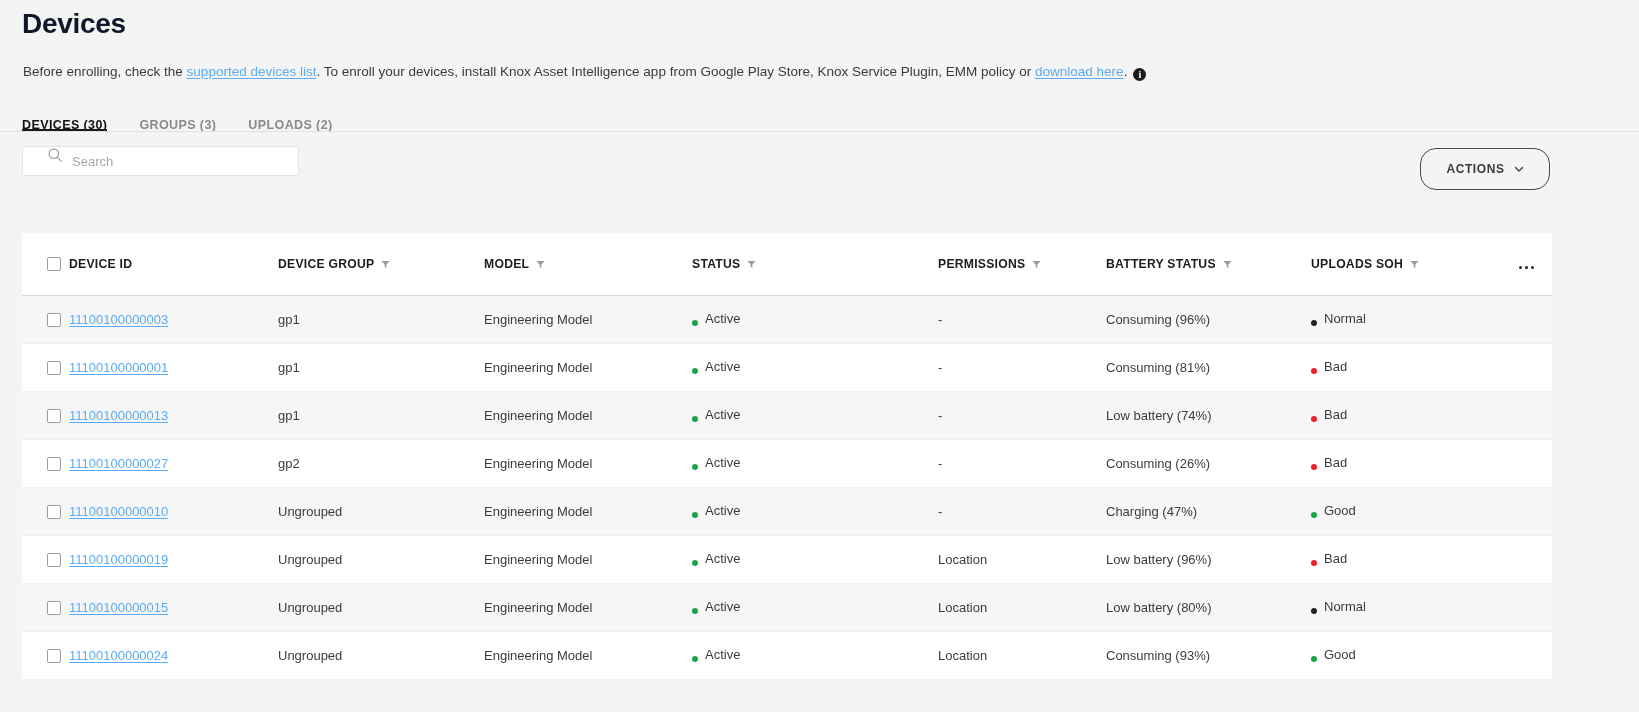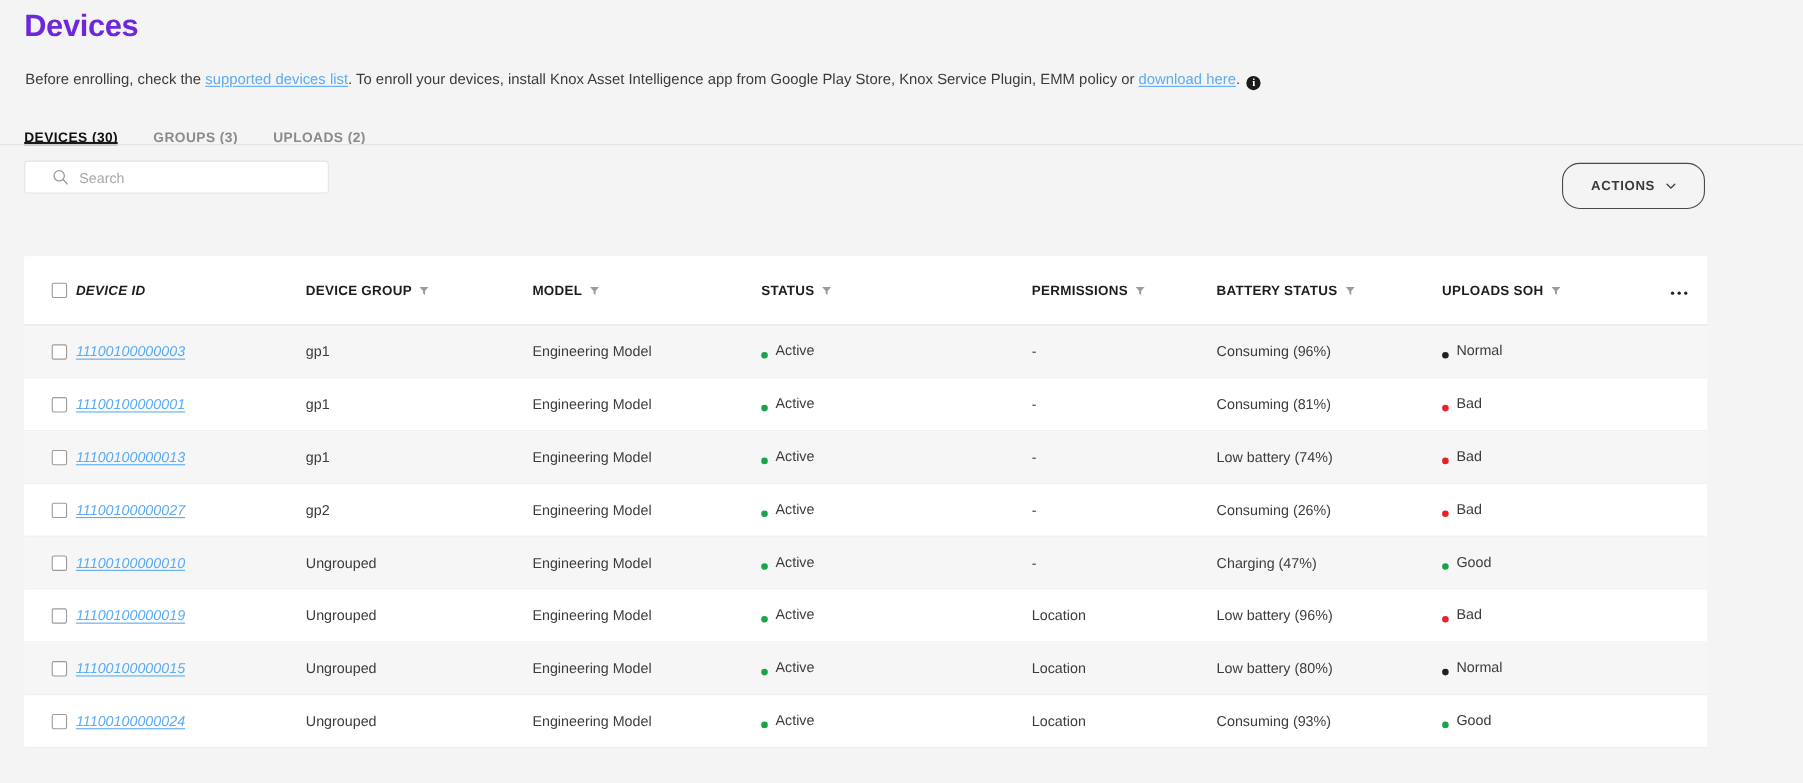--- a/index.html
+++ b/index.html
@@ -13,21 +13,21 @@
   }
   .page { position: relative; width: 1639px; height: 712px; }
 
   
   .page-title {
     position: absolute;
     left: 22px; top: 8px;
     font-size: 28px;
     font-weight: 700;
     letter-spacing: -0.3px;
-    color: #6d28d9;
+    color: #0f172a;
   }
   .subtitle {
     position: absolute;
     left: 23px; top: 63px;
     font-size: 13.5px;
     color: #3b3b3b;
     white-space: nowrap;
     line-height: 18px;
   }
   .subtitle a {
@@ -86,21 +86,20 @@
 
   
   .search-box {
     position: absolute;
     left: 22px; top: 146px;
     width: 277px; height: 30px;
     background: #fff;
     border: 1px solid #e4e4e4;
     border-radius: 3px;
     display: flex;
-    align-items: center;
     padding: 0 24px;
   }
   .search-icon { width: 16px; height: 16px; flex: 0 0 16px; margin-right: 9px; }
   .search-input {
     border: none;
     outline: none;
     font-family: "Liberation Sans", sans-serif;
     font-size: 13px;
     color: #333;
     background: transparent;
@@ -151,21 +150,21 @@
   .tbody .trow.even { background: #ffffff; }
 
   .cb {
     width: 14px; height: 14px; flex: 0 0 14px;
     border: 1px solid #9b9b9b;
     border-radius: 2px;
     background: #fff;
     margin-right: 8px;
     cursor: pointer;
   }
-  .c-id      { flex: 0 0 209px; font-style: italic; }
+  .c-id      { flex: 0 0 209px; }
   .c-group   { flex: 0 0 206px; }
   .c-model   { flex: 0 0 208px; }
   .c-status  { flex: 0 0 206px; }
   .c-perm    { flex: 0 0 208px; padding-left: 40px; }
   .c-batt    { flex: 0 0 205px; }
   .c-soh     { flex: 1 1 auto; }
   .c-more    { flex: 0 0 40px; text-align: right; }
 
   .th {
     font-size: 12.2px;

